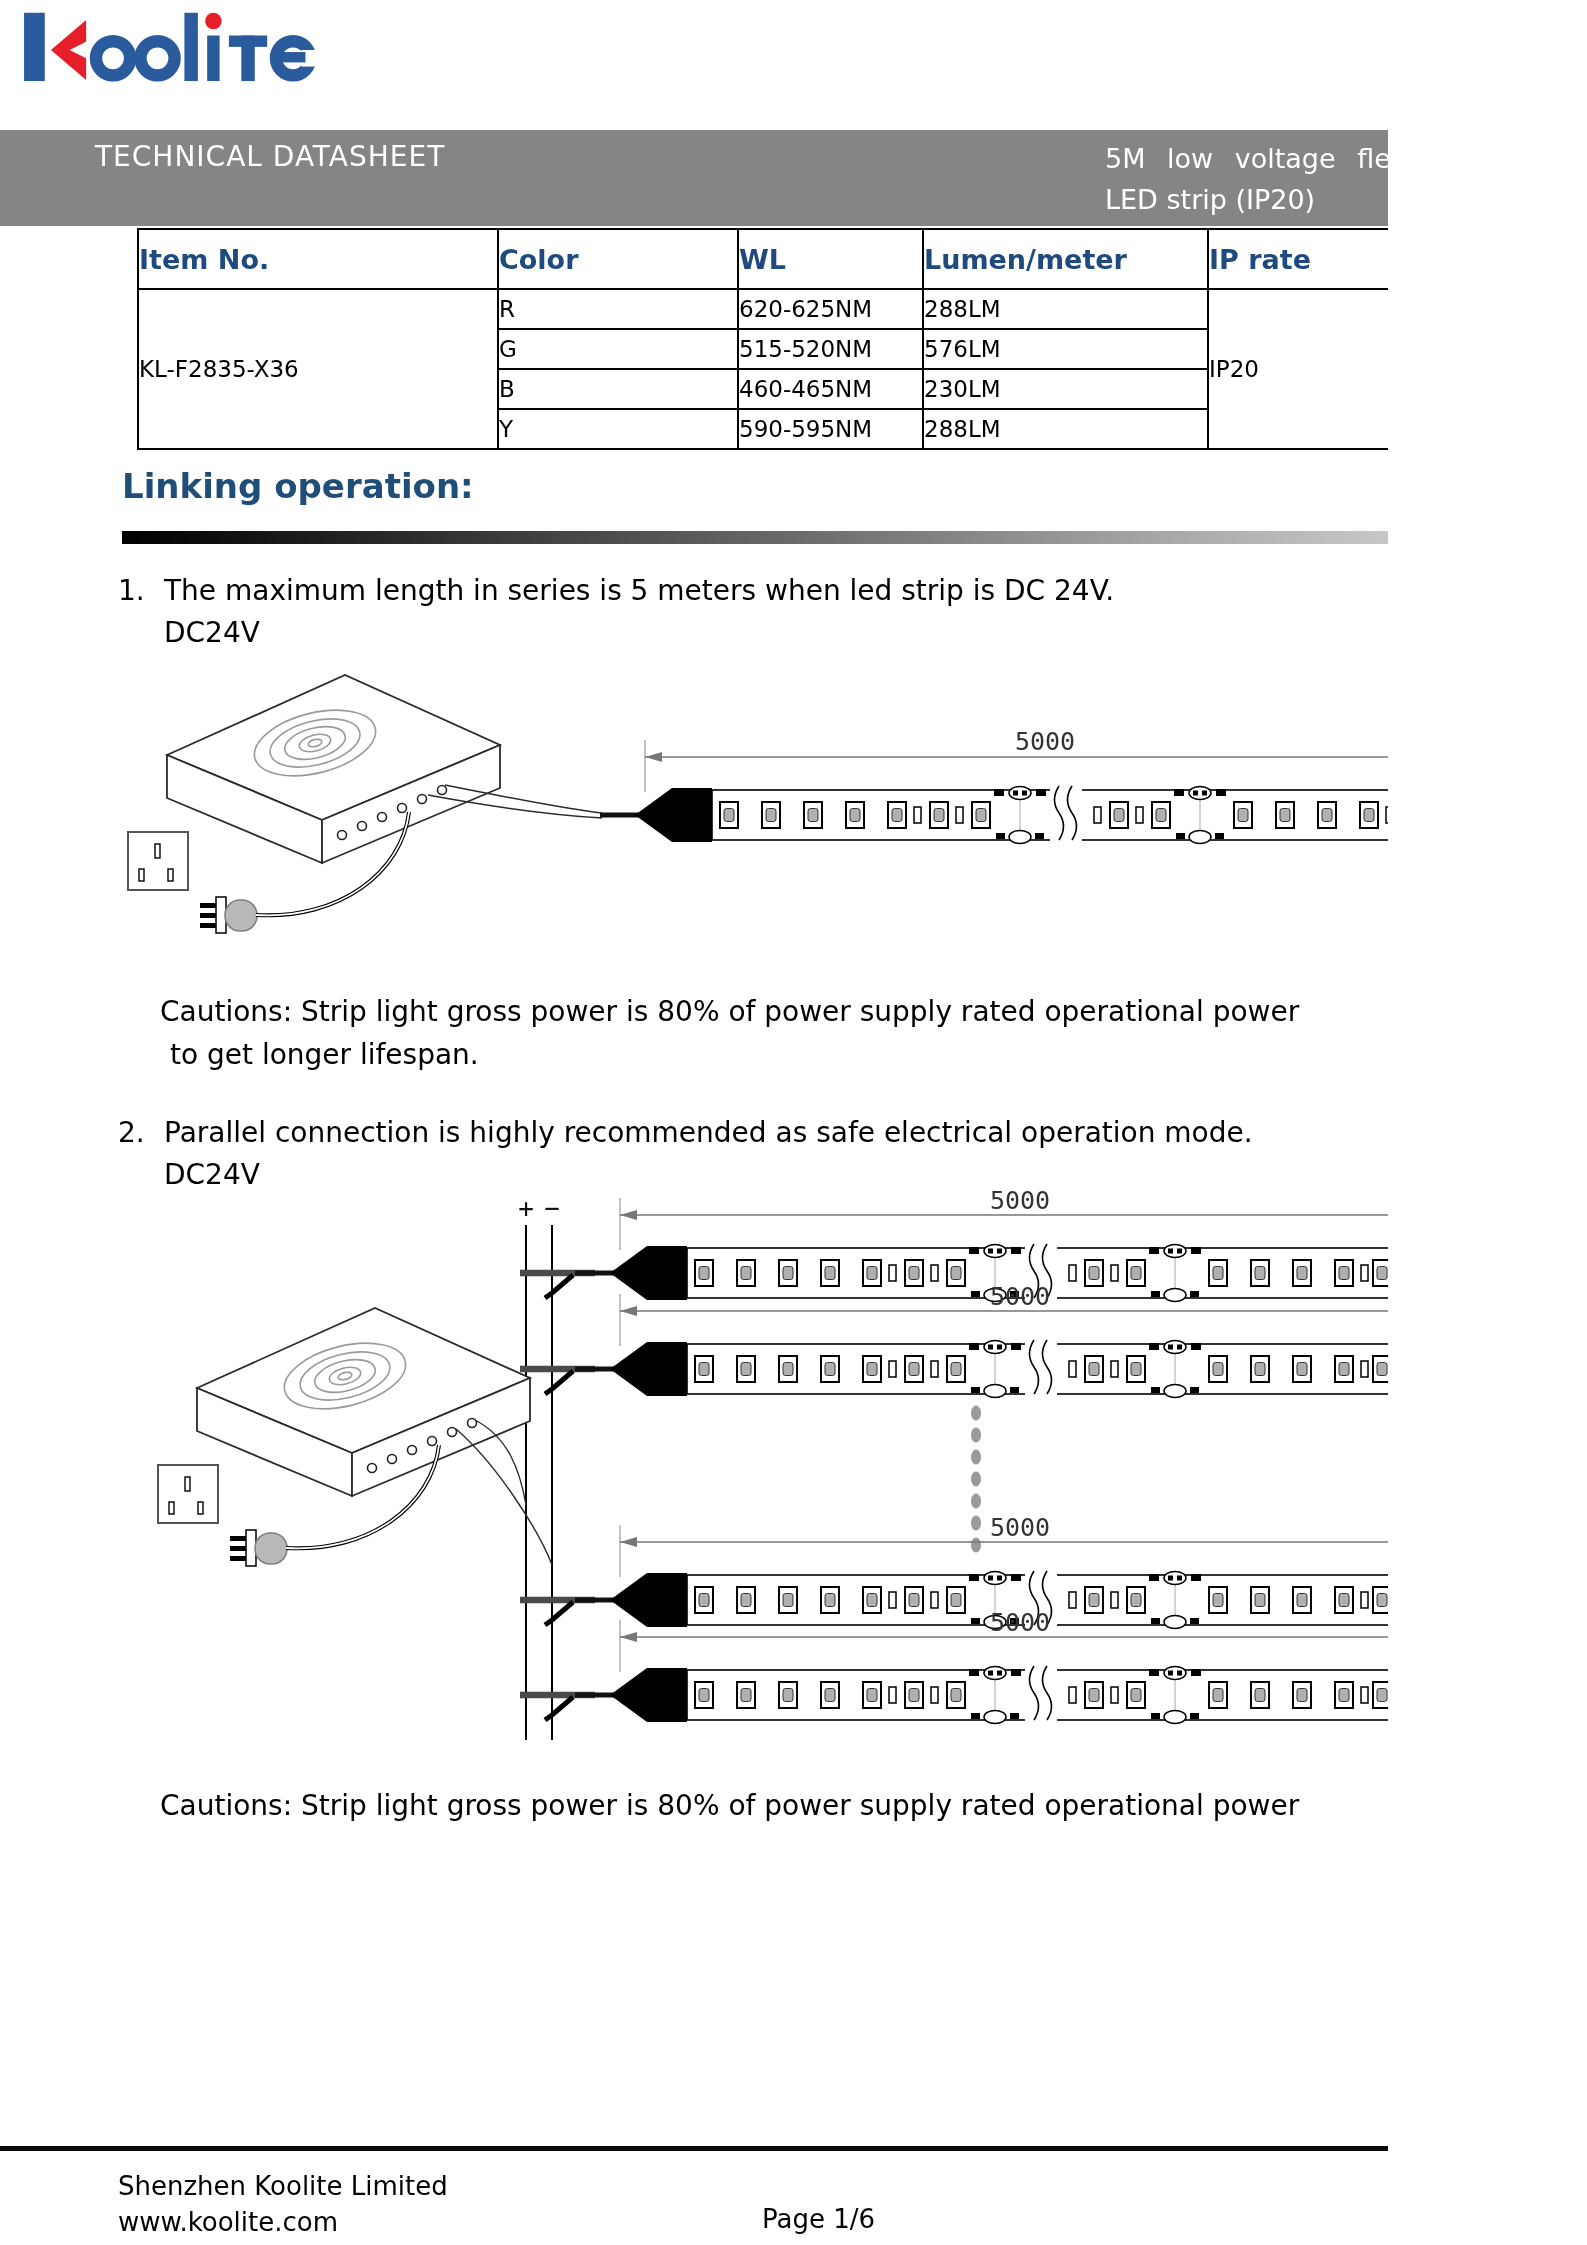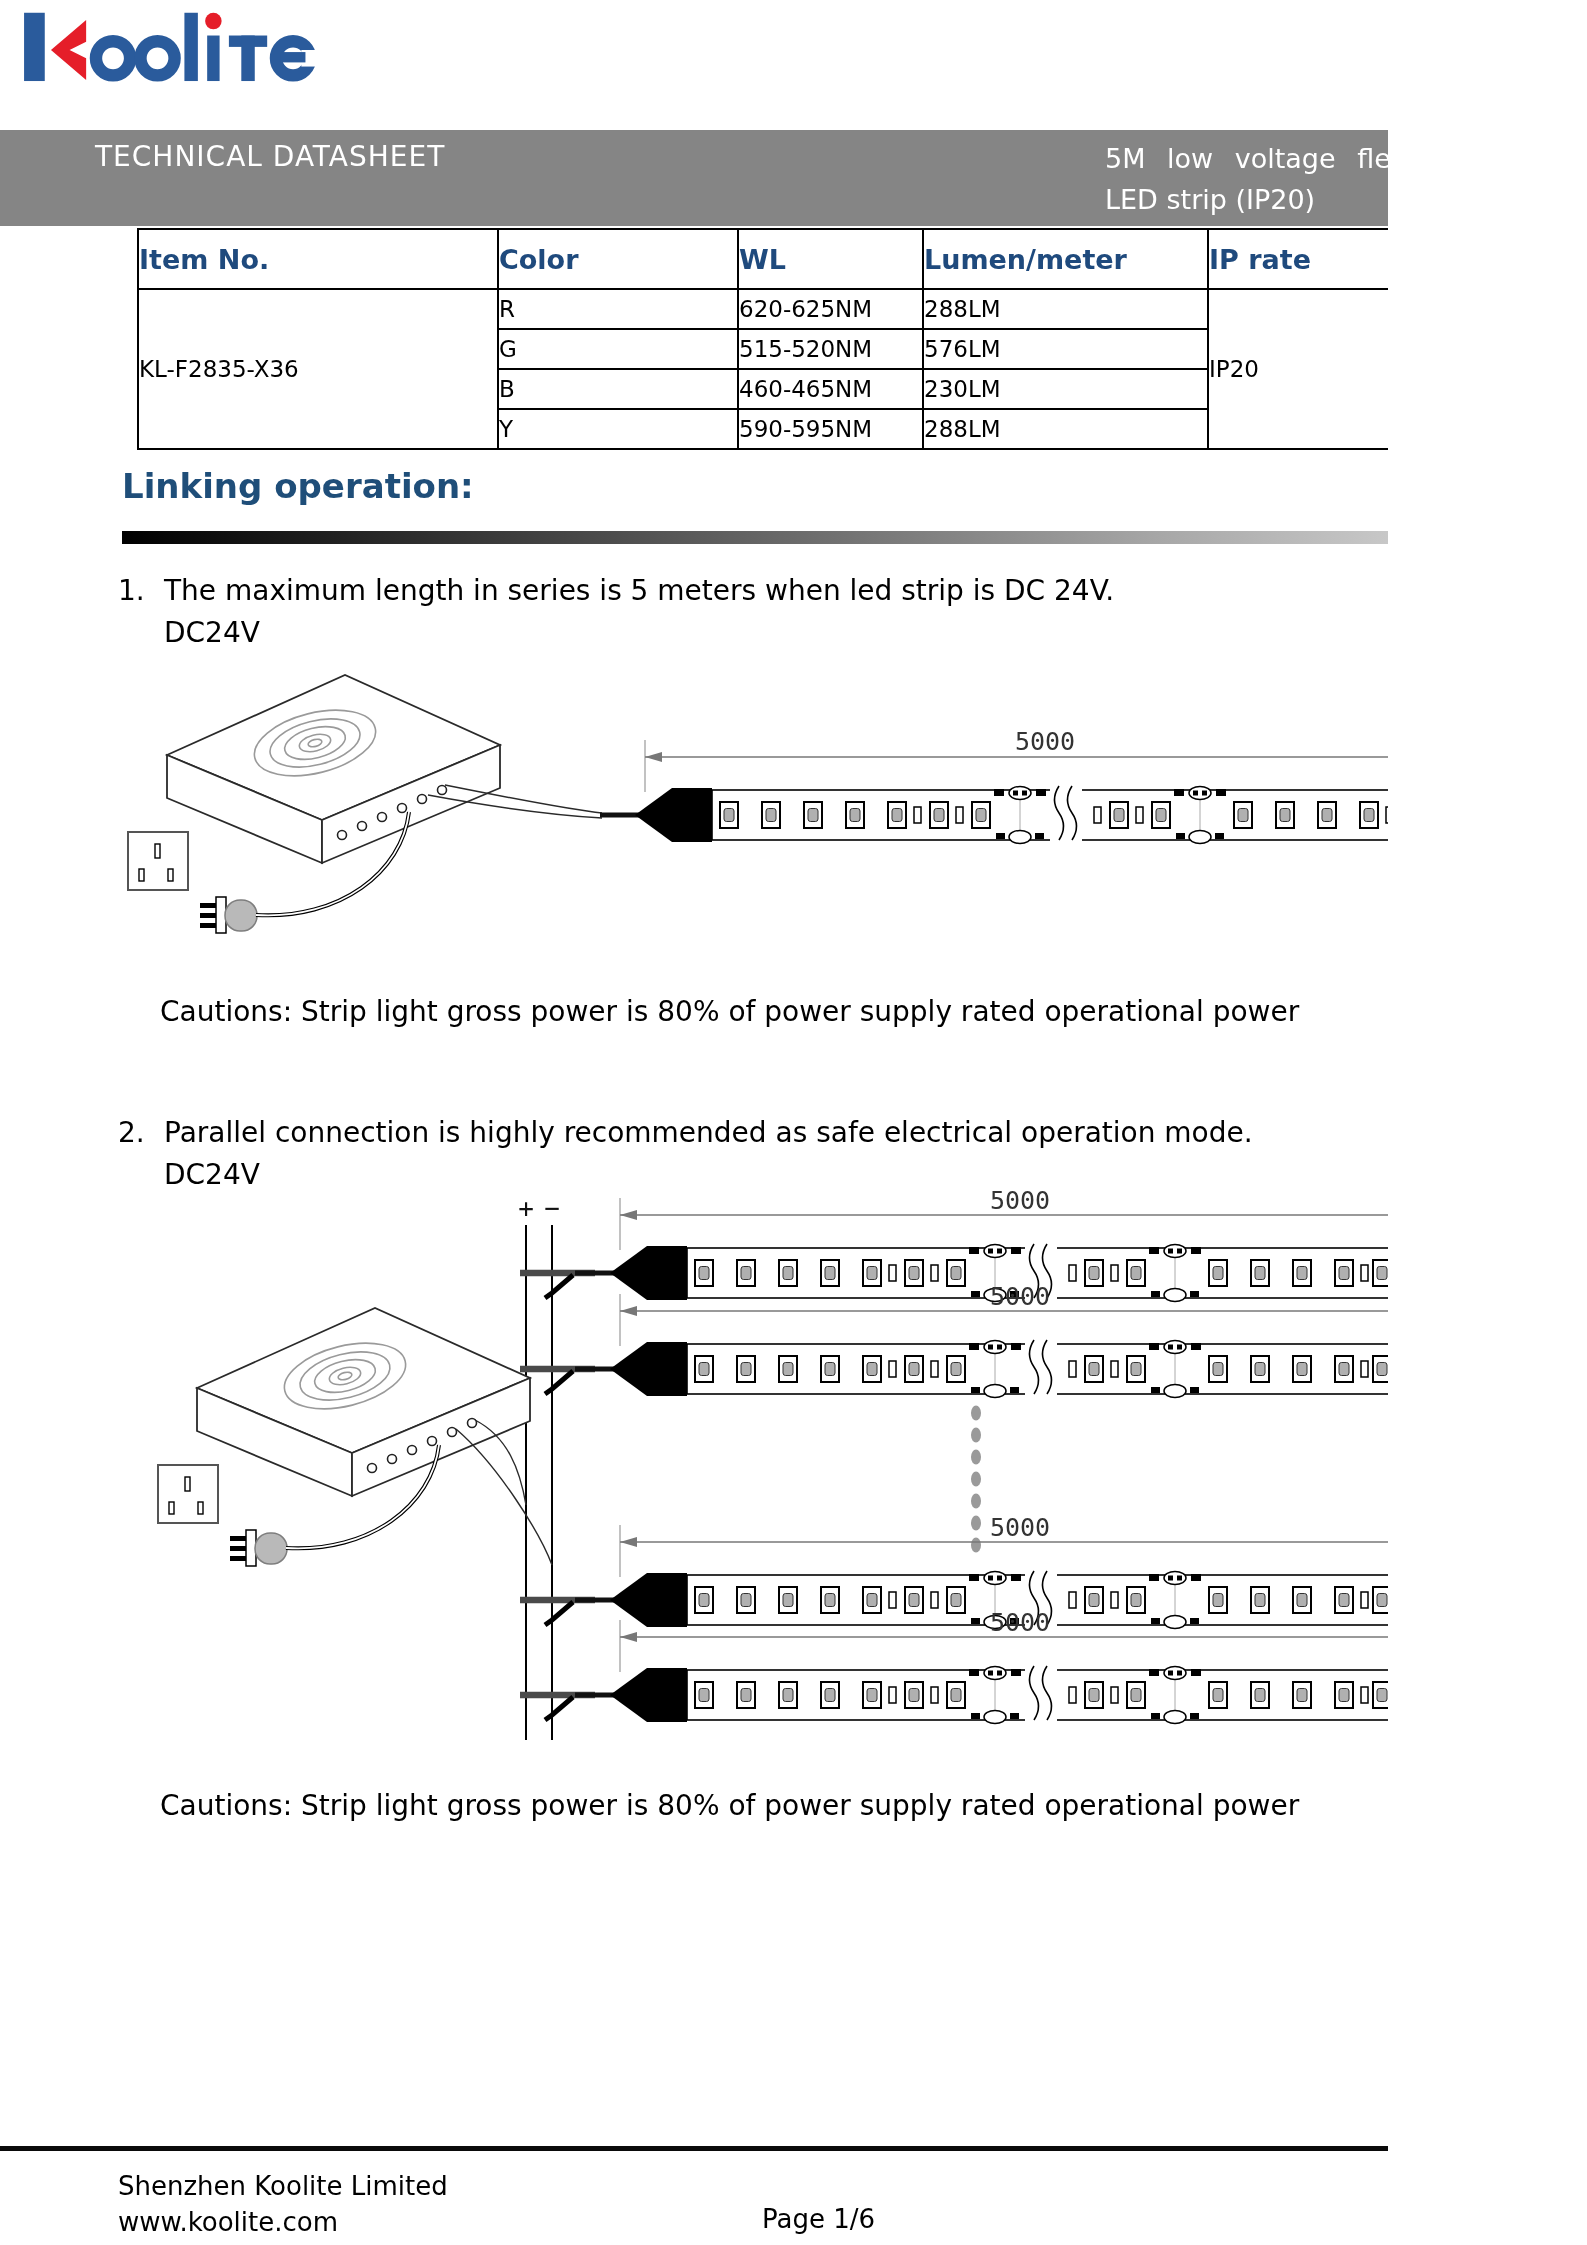--- a/index.html
+++ b/index.html
@@ -223,20 +223,21 @@
 
     <use href="#power-unit" x="0" y="0"></use>
     <path class="thinwire" d="M335,135 C420,152 462,160 492,163"></path>
     <path class="thinwire" d="M318,145 C410,162 458,166 492,168"></path>
     <use href="#led-strip" x="490" y="62"></use>
     <text class="dimtext" x="935" y="100" text-anchor="middle">5000</text>
   </svg>
 
   <div class="caution" style="top:990px;">
     <div>Cautions: Strip light gross power is 80% of power supply rated operational power</div>
+    <div class="ind">to get longer lifespan.</div>
   </div>
 
   <div class="numitem" style="top:1116px;">
     <span class="num">2.</span><span>Parallel connection is highly recommended as safe electrical operation mode.</span>
   </div>
   <div class="dcv" style="top:1158px;">DC24V</div>
 
   <svg class="diagram" style="left:100px;top:1165px;" width="1475" height="608" viewBox="0 0 1475 608">
     <text class="polarity" x="426" y="52" text-anchor="middle">+</text>
     <text class="polarity" x="452" y="52" text-anchor="middle">−</text>

